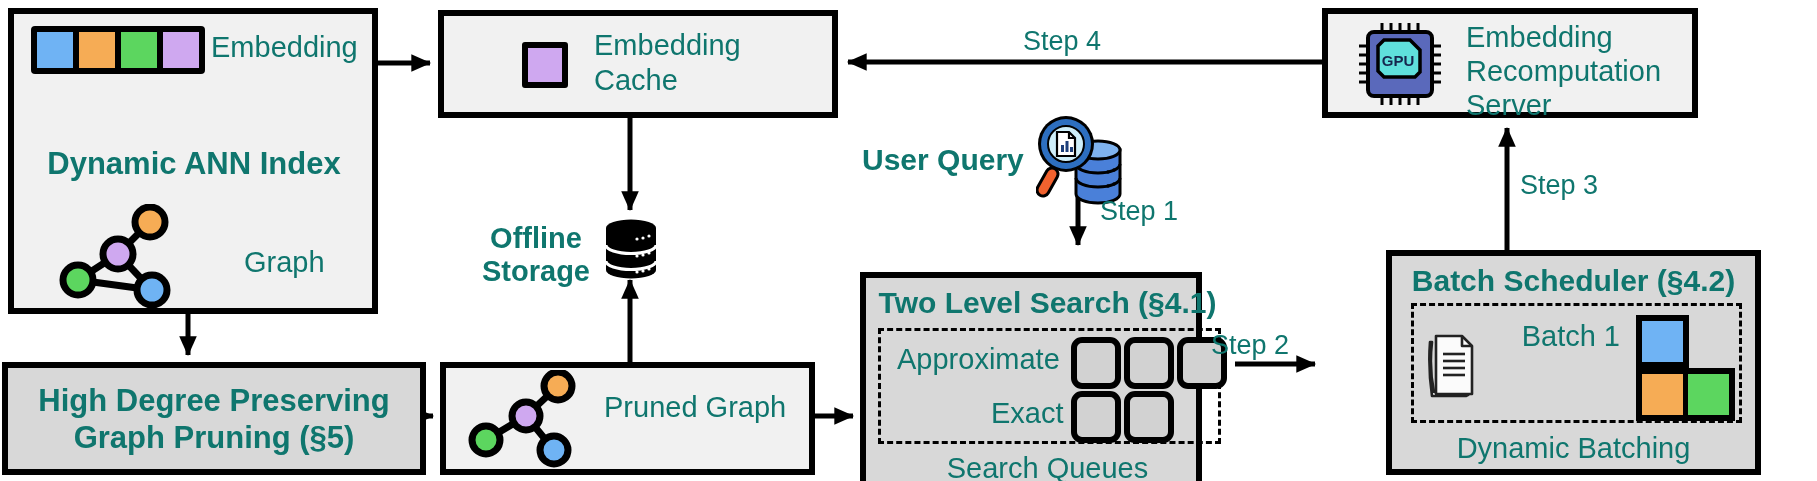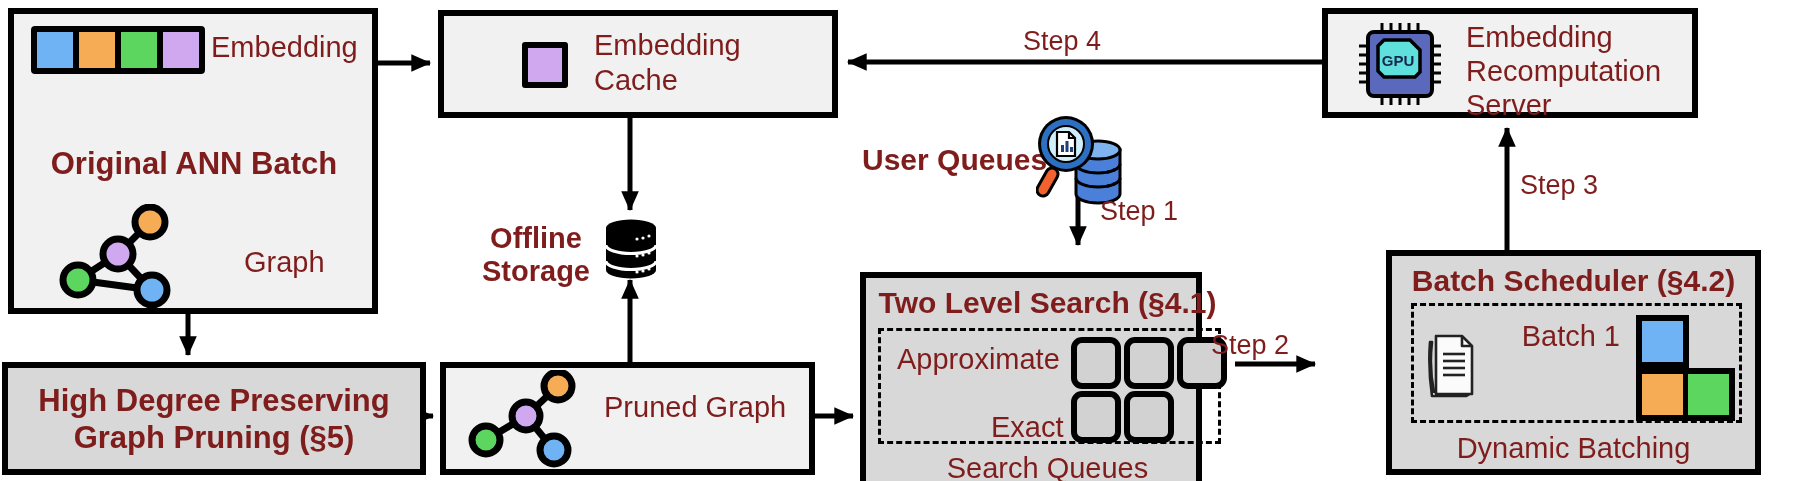--- a/index.html
+++ b/index.html
@@ -1,18 +1,18 @@
 <!DOCTYPE html>
 <html style="--blue: #6fb3f4; --orange: #f6ac55; --green: #5cd65f; --purple: #cfa8f0; --box_light: #f1f1f1; --box_dark: #d8d8d8; --queue_fill: #d2d2d2; --gpu_body: #5a69bb; --gpu_core: #5fe0dc; --db_blue: #4a80d9; --db_light: #7fb3ef; --lens_fill: #cfeffa; --lens_rim: #2d6fc0; --handle_orange: #f2622e; --line_black: #000000;"><head>
 <meta charset="utf-8">
 <style>
   html,body{margin:0;padding:0;background:#ffffff;}
   #canvas{
     position:relative;width:1817px;height:481px;background:#ffffff;overflow:hidden;
-    font-family:"Liberation Sans", sans-serif;color:#7f1d1d;
+    font-family:"Liberation Sans", sans-serif;color:#0f766e;
   }
   .box{position:absolute;border:6px solid #000;box-sizing:border-box;}
   .box.light{background:var(--box_light);}
   .box.dark{background:var(--box_dark);}
   .abs{position:absolute;}
   .t-reg{font-size:29px;font-weight:400;white-space:nowrap;}
   .t-bold{font-size:30px;font-weight:700;white-space:nowrap;}
   .step{position:absolute;font-size:27px;font-weight:400;white-space:nowrap;}
   .center{text-align:center;}
   .embed-strip{display:flex;gap:6px;background:#000;padding:6px;border-radius:4px;}
@@ -51,21 +51,21 @@
   </svg>
 
   <div class="box light" style="left:8px;top:8px;width:370px;height:306px;">
     <div class="abs embed-strip" style="left:17px;top:12px;">
       <div class="cell" style="background:var(--blue);"></div>
       <div class="cell" style="background:var(--orange);"></div>
       <div class="cell" style="background:var(--green);"></div>
       <div class="cell" style="background:var(--purple);"></div>
     </div>
     <div class="abs t-reg" style="left:197px;top:17px;">Embedding</div>
-    <div class="abs t-bold center" style="left:20px;top:132px;width:320px;font-size:31px;">Original ANN Batch</div>
+    <div class="abs t-bold center" style="left:20px;top:132px;width:320px;font-size:31px;">Dynamic ANN Index</div>
     <svg class="abs" style="left:42px;top:190px;" width="124" height="104" viewBox="0 0 124 104">
       <g stroke="#000" stroke-width="7" stroke-linecap="round">
         <line x1="62" y1="50" x2="94" y2="18"></line>
         <line x1="62" y1="50" x2="22" y2="76"></line>
         <line x1="62" y1="50" x2="96" y2="86"></line>
         <line x1="22" y1="76" x2="96" y2="86"></line>
       </g>
       <circle cx="94" cy="18" r="15" style="fill:var(--orange)" stroke="#000" stroke-width="7"></circle>
       <circle cx="22" cy="76" r="15" style="fill:var(--green)" stroke="#000" stroke-width="7"></circle>
       <circle cx="96" cy="86" r="15" style="fill:var(--blue)" stroke="#000" stroke-width="7"></circle>
@@ -119,21 +119,21 @@
         <line x1="64" y1="46" x2="92" y2="80"></line>
       </g>
       <circle cx="96" cy="16" r="14" style="fill:var(--orange)" stroke="#000" stroke-width="7"></circle>
       <circle cx="24" cy="70" r="14" style="fill:var(--green)" stroke="#000" stroke-width="7"></circle>
       <circle cx="92" cy="80" r="14" style="fill:var(--blue)" stroke="#000" stroke-width="7"></circle>
       <circle cx="64" cy="46" r="14" style="fill:var(--purple)" stroke="#000" stroke-width="7"></circle>
     </svg>
     <div class="abs t-reg" style="left:158px;top:23px;">Pruned Graph</div>
   </div>
 
-  <div class="abs t-bold" style="left:862px;top:143px;">User Queues</div>
+  <div class="abs t-bold" style="left:862px;top:143px;">User Query</div>
   <svg class="abs" style="left:1036px;top:112px;" width="88" height="102" viewBox="0 0 88 102">
 
     <g stroke="#000" stroke-width="3">
       <path d="M40,38 v44 a22,9 0 0 0 44,0 v-44 z" style="fill:var(--db_blue)"></path>
       <path d="M40,66 a22,9 0 0 0 44,0" fill="none"></path>
       <path d="M40,52 a22,9 0 0 0 44,0" fill="none"></path>
       <ellipse cx="62" cy="38" rx="22" ry="9" style="fill:var(--db_light)"></ellipse>
     </g>
     <g fill="#000">
       <circle cx="72" cy="60" r="1.8"></circle>
@@ -161,21 +161,21 @@
 
   <div class="box dark" style="left:860px;top:252px;width:342px;height:223px;margin-top:20px;">
     <div class="abs t-bold center" style="left:0;top:8px;width:363px;font-size:30px;">Two Level Search (§4.1)</div>
     <div class="dashed" style="left:12px;top:50px;width:343px;height:116px;">
       <div class="abs t-reg" style="left:16px;top:12px;">Approximate</div>
       <div class="slots" style="left:190px;top:6px;">
           <div class="slot"></div>
           <div class="slot"></div>
           <div class="slot"></div>
         </div>
-      <div class="abs t-reg" style="left:110px;top:80px;">Exact</div>
+      <div class="abs t-reg" style="left:110px;top:66px;">Exact</div>
       <div class="slots" style="left:190px;top:60px;">
           <div class="slot"></div>
           <div class="slot"></div>
         </div>
     </div>
     <div class="abs t-reg center" style="left:0;top:174px;width:363px;">Search Queues</div>
   </div>
   <div class="step center" style="left:1190px;top:330px;width:120px;">Step 2</div>
 
   <div class="box dark" style="left:1386px;top:250px;width:375px;height:225px;">

